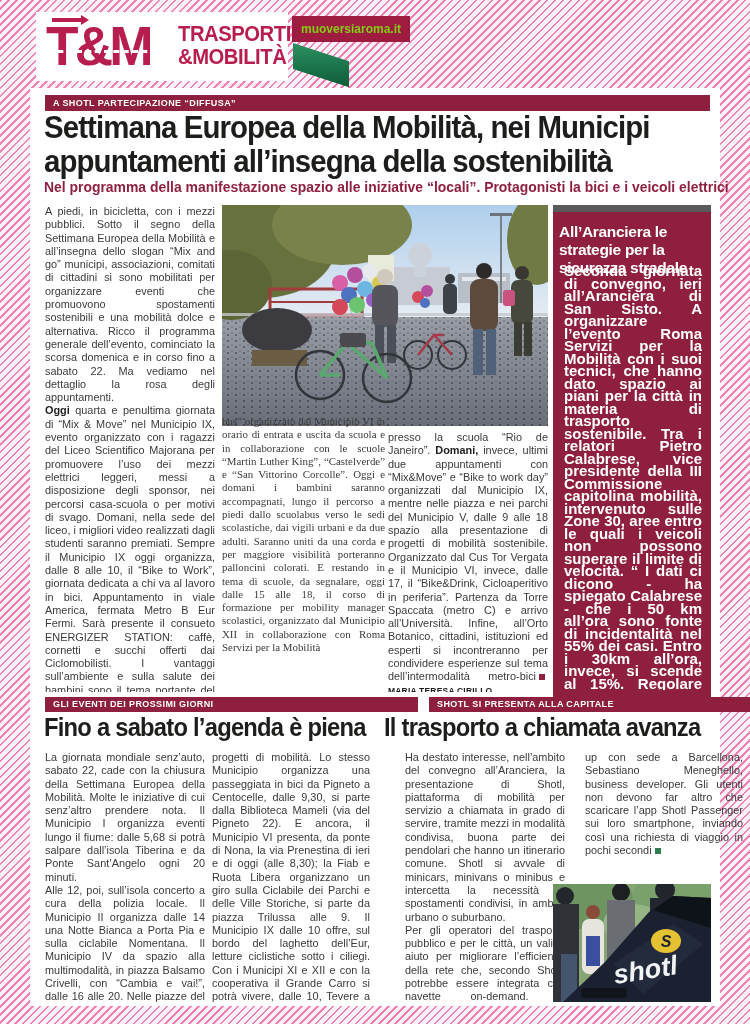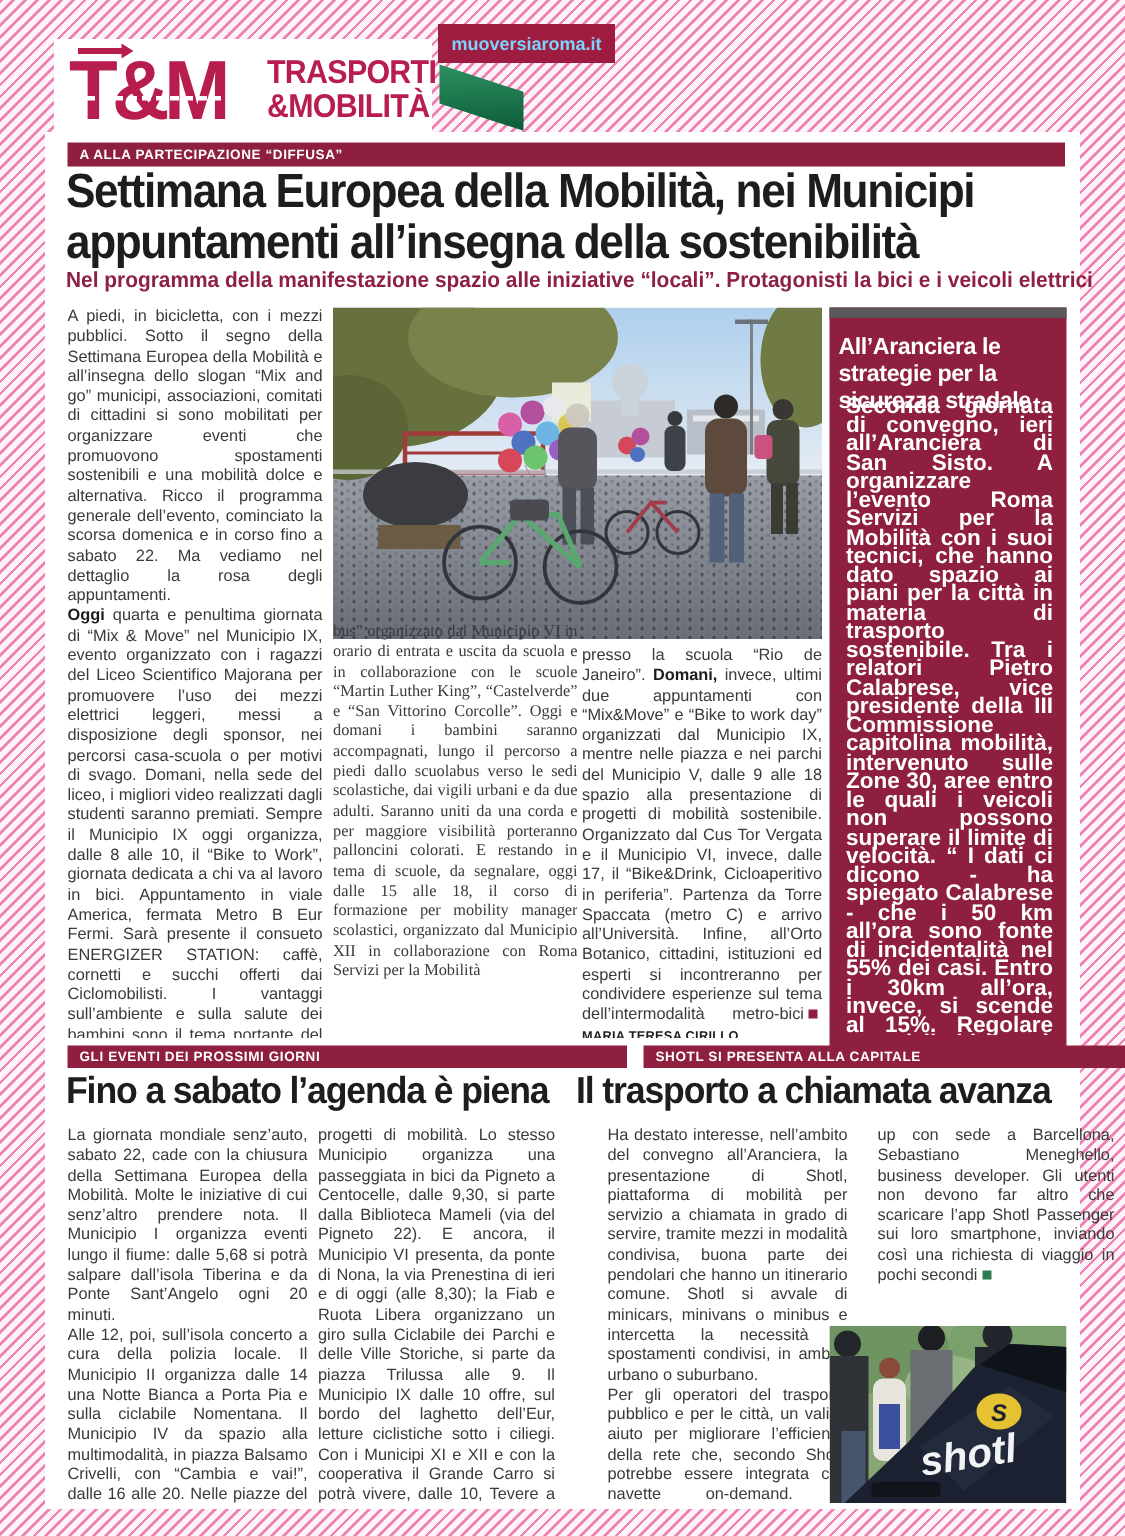--- a/index.html
+++ b/index.html
@@ -3,30 +3,30 @@
 <meta charset="utf-8">
 <style>
   html,body{margin:0;padding:0;}
   body{width:750px;height:1024px;position:relative;overflow:hidden;
        font-family:"Liberation Sans",sans-serif;
        background:repeating-linear-gradient(135deg,#f083b6 0,#f083b6 1.8px,#fdf2f7 1.8px,#fdf2f7 5.6px);}
   .panel{position:absolute;left:30px;top:88px;width:690px;height:918px;background:#fff;}
   .abs{position:absolute;}
 
   
-  .logo-box{left:36px;top:26px;width:252px;height:69px;background:#fff;}
+  .logo-box{left:36px;top:12px;width:252px;height:69px;background:#fff;}
   .tm{position:absolute;left:10px;top:2px;font-size:56px;font-weight:bold;color:#b71e4e;
       letter-spacing:-4px;transform:scaleX(.95);transform-origin:0 0;line-height:64px;}
   .tm-dash{position:absolute;left:12px;top:38px;width:118px;height:0;border-top:3px dashed #fff;}
   .tm-arrow{position:absolute;left:16px;top:6px;width:30px;height:4px;background:#b71e4e;}
   .tm-arrow i{position:absolute;right:-7px;top:-3px;width:0;height:0;display:block;
       border-left:8px solid #b71e4e;border-top:5px solid transparent;border-bottom:5px solid transparent;}
   .tm-name{position:absolute;left:142px;top:10px;color:#b71e4e;font-weight:bold;
       font-size:22px;line-height:23px;letter-spacing:-0.5px;transform:scaleX(.92);transform-origin:0 0;}
-  .badge{left:292px;top:16px;width:118px;height:26px;background:#9e1c40;color:#7dd3fc;
+  .badge{left:292px;top:16px;width:118px;height:26px;background:#9e1c40;color:#84cc16;
       font-size:12px;font-weight:bold;text-align:center;line-height:26px;}
   .ribbon{left:293px;top:43px;width:56px;height:26px;
       background:linear-gradient(160deg,#2c9160,#0d5c39);transform:skewY(18deg);transform-origin:0 0;}
 
   .kicker{background:#8e1f3e;color:#fff;font-size:9px;font-weight:bold;letter-spacing:.4px;
       line-height:16px;padding-left:8px;box-sizing:border-box;}
   .k1{left:45px;top:95px;width:665px;height:16px;}
   .k2{left:45px;top:697px;width:373px;height:15px;line-height:15px;}
   .k3{left:385px;top:697px;width:325px;height:15px;line-height:15px;margin-left:44px;}
 
@@ -77,21 +77,21 @@
       <i></i>
     </span>
   <div class="tm-name">
     <div>TRASPORTI</div>
     <div>&amp;MOBILITÀ</div>
   </div>
 </div>
 <div class="abs badge">muoversiaroma.it</div>
 <div class="abs ribbon"></div>
 
-<div class="abs kicker k1">A ALLA PARTECIPAZIONE “DIFFUSA”</div>
+<div class="abs kicker k1">A SHOTL PARTECIPAZIONE “DIFFUSA”</div>
 <div class="abs headline1">Settimana Europea della Mobilità, nei Municipi appuntamenti all’insegna della sostenibilità</div>
 <div class="abs subhead">Nel programma della manifestazione spazio alle iniziative “locali”. Protagonisti la bici e i veicoli elettrici</div>
 
 <div class="abs col c1">
   <p>A piedi, in bicicletta, con i mezzi pubblici. Sotto il segno della Settimana Europea della Mobilità e all’insegna dello slogan “Mix and go” municipi, associazioni, comitati di cittadini si sono mobilitati per organizzare eventi che promuovono spostamenti sostenibili e una mobilità dolce e alternativa. Ricco il programma generale dell’evento, cominciato la scorsa domenica e in corso fino a sabato 22. Ma vediamo nel dettaglio la rosa degli appuntamenti.</p>
   <p><span class="lead">Oggi</span><span> quarta e penultima giornata di “Mix &amp; Move” nel Municipio IX, evento organizzato con i ragazzi del Liceo Scientifico Majorana per promuovere l’uso dei mezzi elettrici leggeri, messi a disposizione degli sponsor, nei percorsi casa-scuola o per motivi di svago. Domani, nella sede del liceo, i migliori video realizzati dagli studenti saranno premiati. Sempre il Municipio IX oggi organizza, dalle 8 alle 10, il “Bike to Work”, giornata dedicata a chi va al lavoro in bici. Appuntamento in viale America, fermata Metro B Eur Fermi. Sarà presente il consueto ENERGIZER STATION: caffè, cornetti e succhi offerti dai Ciclomobilisti. I vantaggi sull’ambiente e sulla salute dei bambini sono il tema portante del “Piedi-</span></p>
 </div>
 
 <div class="abs photo-main">
   <svg width="326" height="221" viewBox="0 0 326 221" xmlns="http://www.w3.org/2000/svg">

